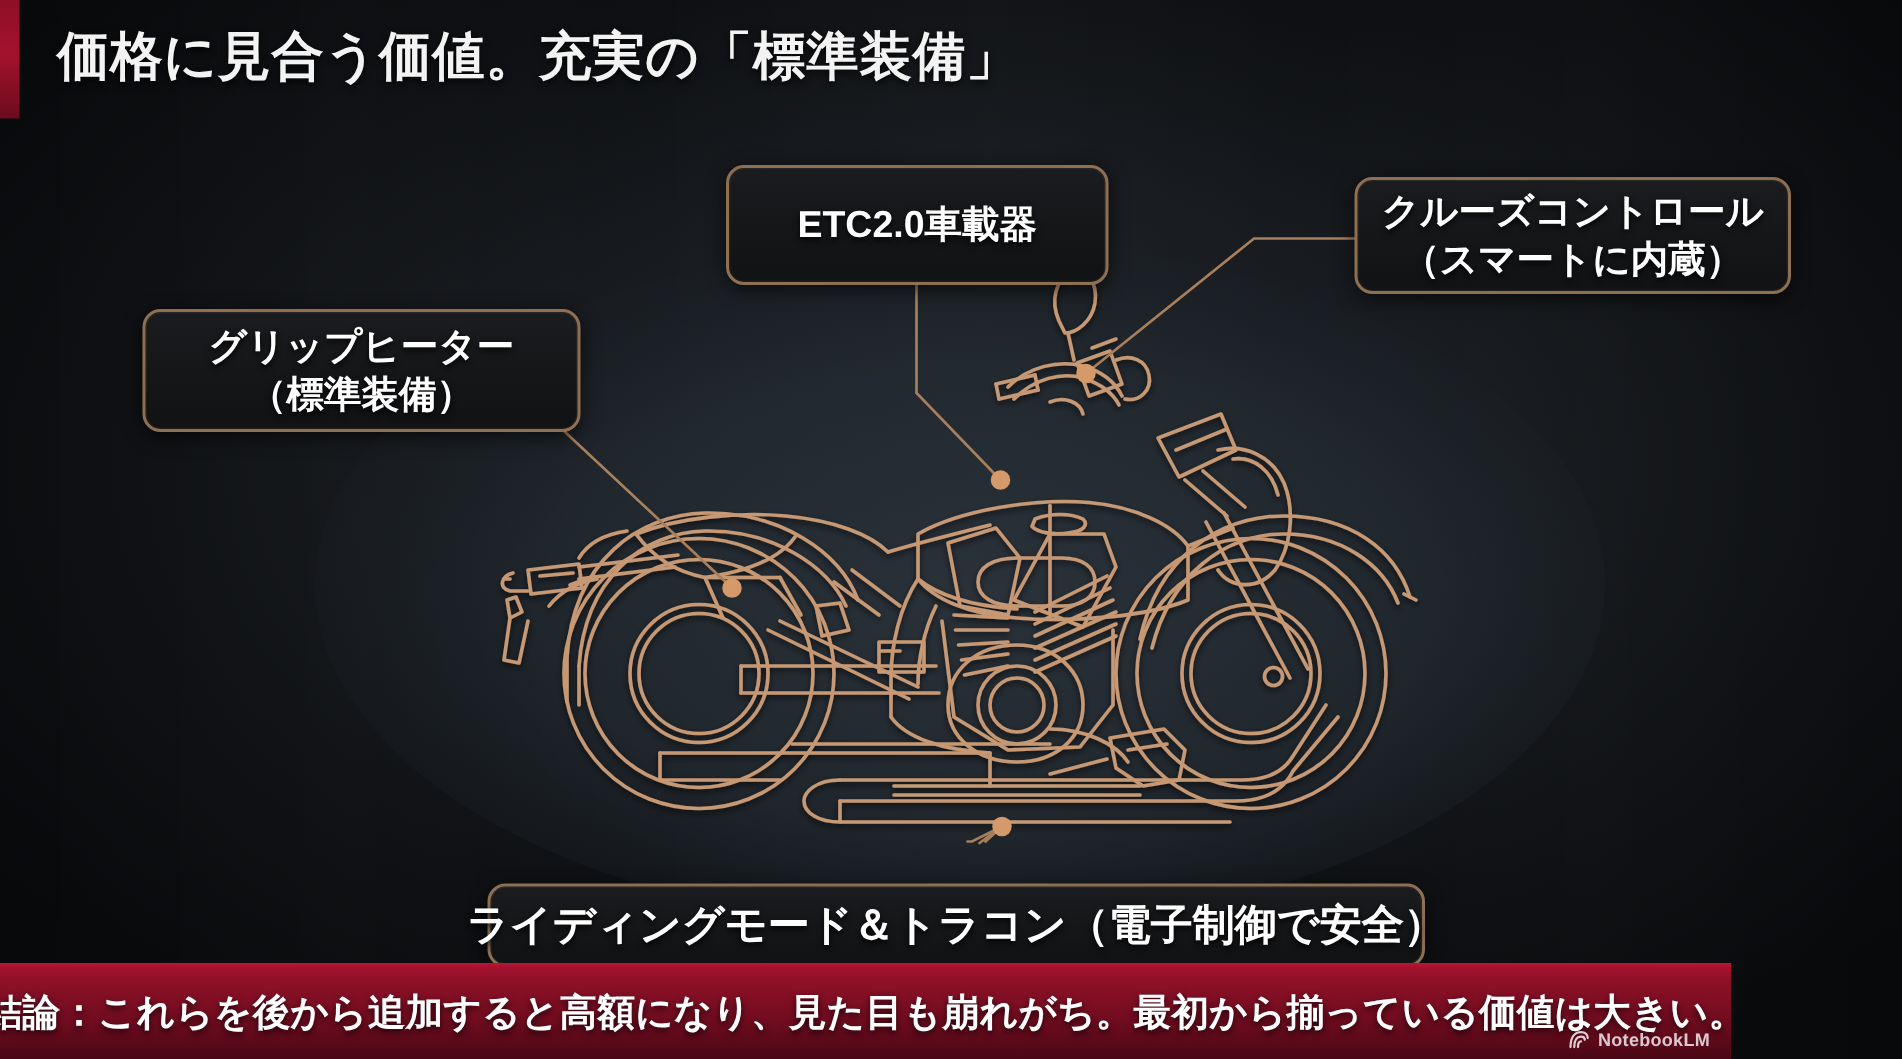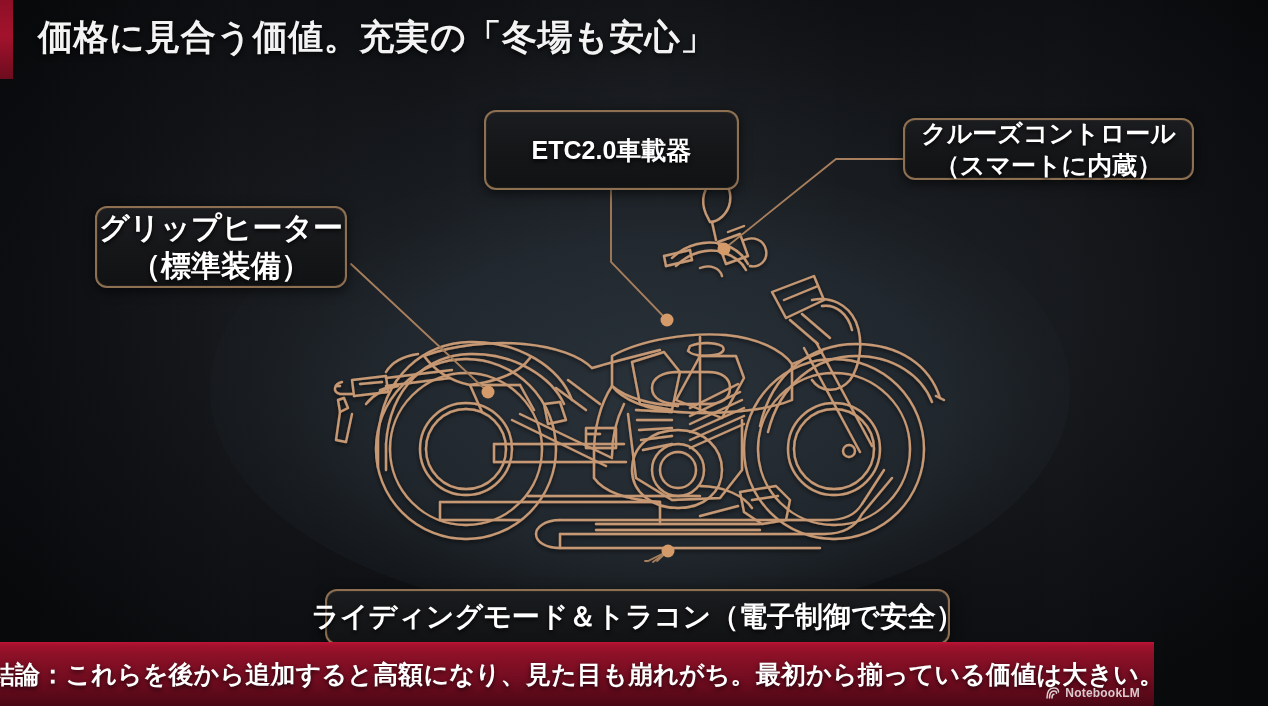--- a/index.html
+++ b/index.html
@@ -52,22 +52,22 @@
     font-weight:bold;
     text-align:center;
     display:flex;flex-direction:column;align-items:center;justify-content:center;
     box-shadow:0 3px 12px rgba(0,0,0,0.6), inset 0 0 0 1px rgba(200,160,120,0.08);
     text-shadow:0 2px 4px rgba(0,0,0,0.9);
     line-height:1.28;
   }
   .callout .l1,.callout .l2{white-space:nowrap;display:block;}
 
   #co-etc{left:484px;top:110px;width:255px;height:80px;font-size:25px;text-align:center;}
-  #co-cruise{left:903px;top:118px;width:291px;height:62px;font-size:25px;}
-  #co-grip{left:95px;top:206px;width:252px;height:82px;font-size:30px;}
+  #co-cruise{left:903px;top:118px;width:291px;height:78px;font-size:25px;}
+  #co-grip{left:95px;top:206px;width:292px;height:82px;font-size:25px;}
   #co-ride{left:325px;top:561px;width:625px;height:56px;font-size:28px;margin-top:28px;}
 
   
   .banner{
     position:absolute;left:0;bottom:0;width:1154px;height:64px;
     background:
       linear-gradient(180deg, #c01436 0%, #a5112e 3px, #8e1128 18%, #6f0c1f 62%, #4a0715 100%),
       radial-gradient(ellipse 700px 90px at 38% 50%, rgba(190,25,60,0.55) 0%, rgba(0,0,0,0) 72%);
     display:flex;align-items:center;justify-content:center;
   }
@@ -264,21 +264,21 @@
 
     <g fill="#d49a6a" stroke="none">
       <circle cx="488" cy="392" r="6.5"></circle>
       <circle cx="667" cy="320" r="6.5"></circle>
       <circle cx="724" cy="249" r="6.5"></circle>
       <circle cx="668" cy="551" r="6.5"></circle>
     </g>
   </svg>
 
   <div class="accent-bar"></div>
-  <div class="title">価格に見合う価値。充実の「冬場も安心」</div>
+  <div class="title">価格に見合う価値。充実の「標準装備」</div>
 
   <div class="callout" id="co-etc">
     <span class="l1">ETC2.0車載器</span>
   </div>
 
   <div class="callout" id="co-cruise">
     <span class="l1">クルーズコントロール</span>
     <span class="l2">（スマートに内蔵）</span>
   </div>
 

